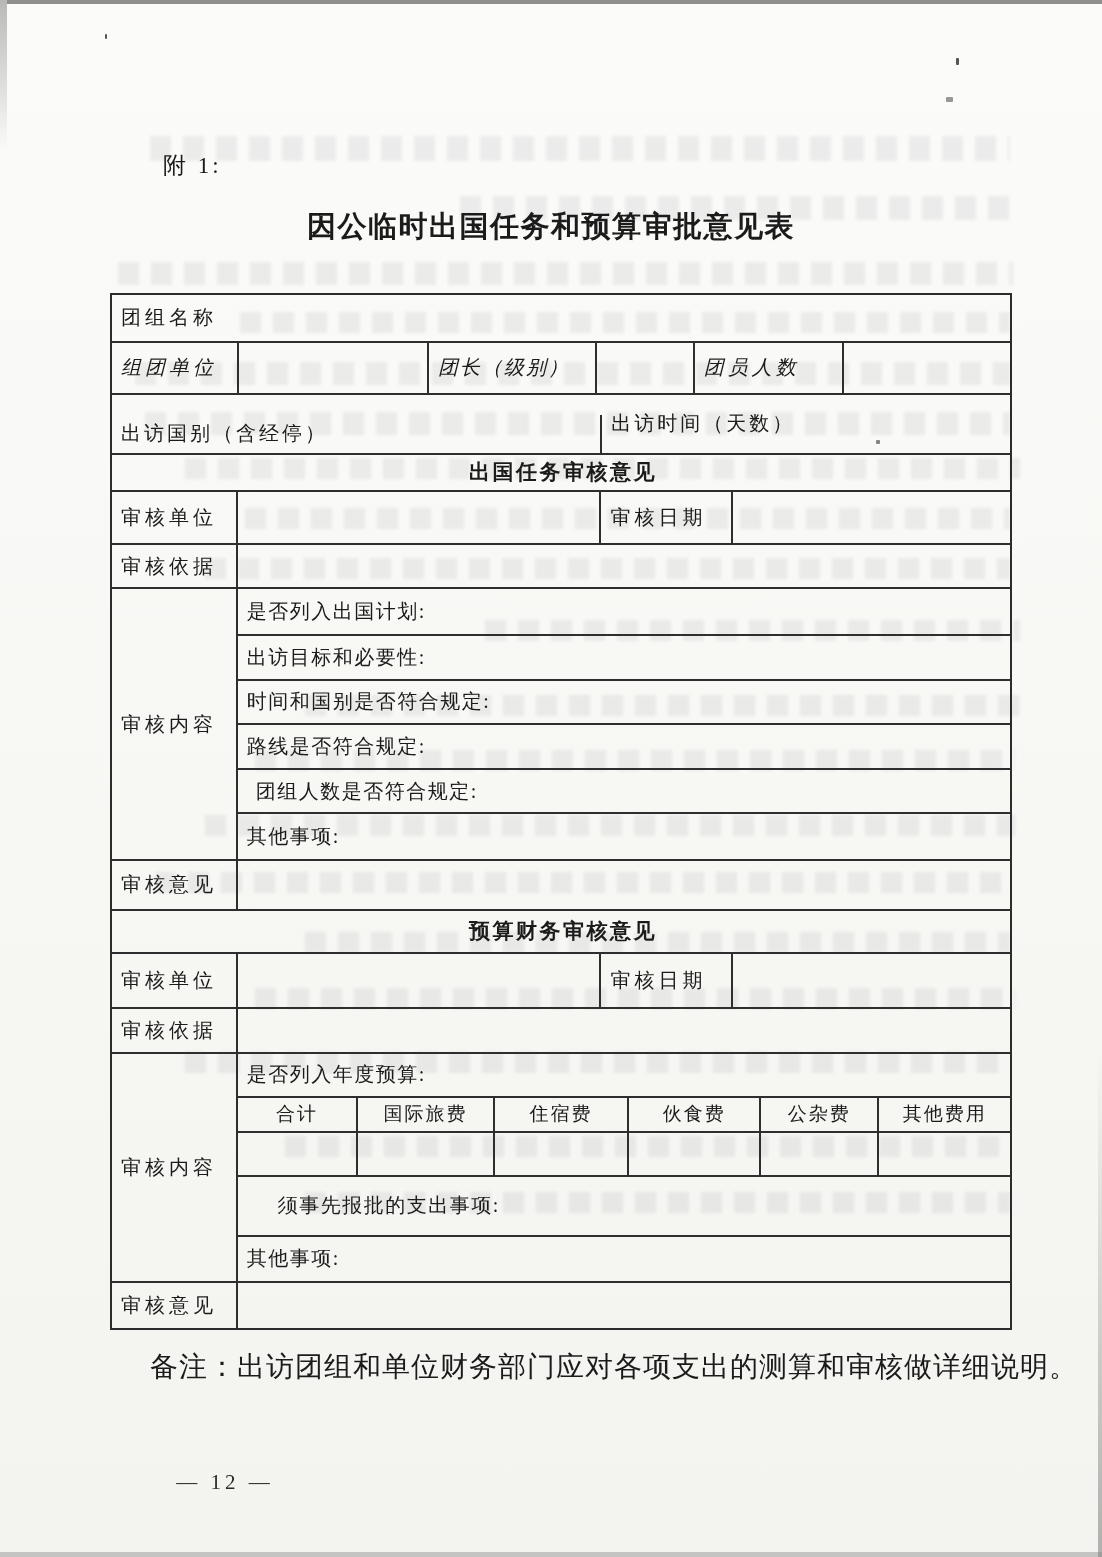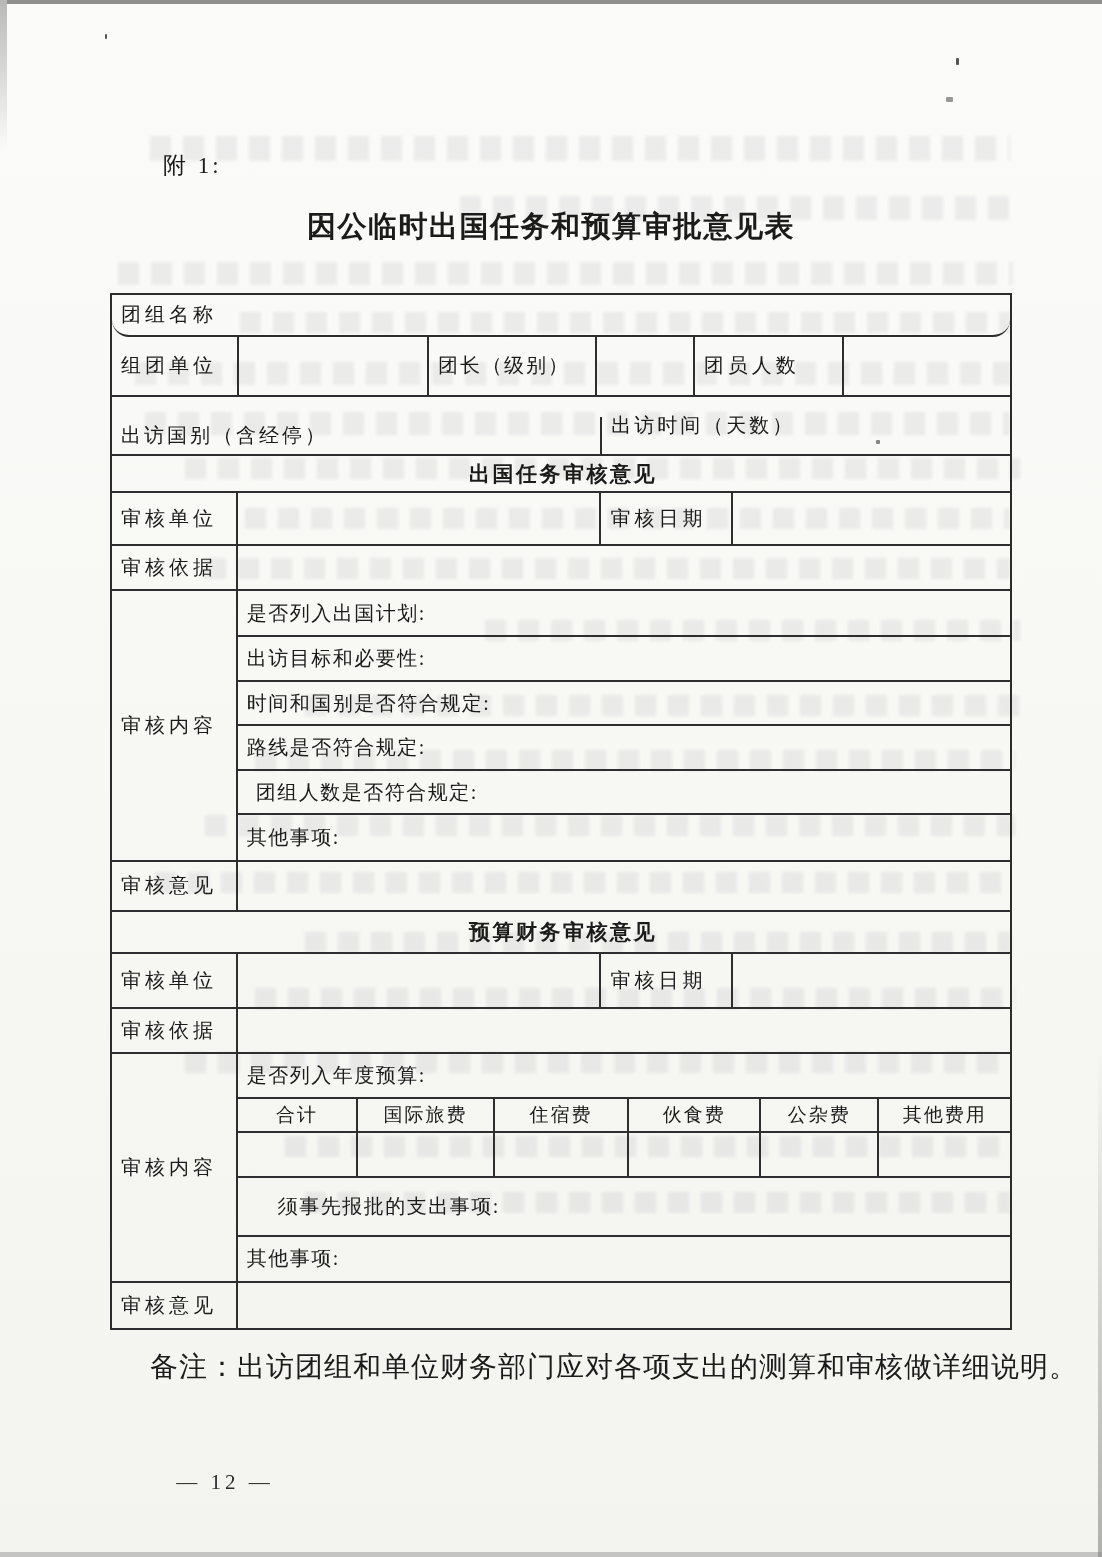--- a/index.html
+++ b/index.html
@@ -88,28 +88,28 @@
   <div class="ghost" style="left:255px;top:988px;width:760px;height:21px;"></div>
   <div class="ghost" style="left:185px;top:1052px;width:825px;height:21px;"></div>
   <div class="ghost" style="left:285px;top:1136px;width:725px;height:21px;"></div>
   <div class="ghost" style="left:305px;top:1192px;width:705px;height:21px;"></div>
 
   <div class="attachment">附 1:</div>
   <div class="title">因公临时出国任务和预算审批意见表</div>
 
   <div class="tbl">
 
-    <div class="row" style="height:42px;border-radius:17px;">
+    <div class="row" style="height:48px;">
       <div class="cell" style="width:100%;">
         <span>团组名称</span>
         <span></span>
       </div>
     </div>
 
-    <div class="row" style="height:60px;">
+    <div class="row" style="height:52px;font-style:italic;">
       <div class="cell" style="width:14.1%;">组团单位</div>
       <div class="cell blank" style="width:21.2%;"></div>
       <div class="cell" style="width:18.7%;letter-spacing:2px;">团长（级别）</div>
       <div class="cell blank" style="width:10.9%;"></div>
       <div class="cell" style="width:16.6%;">团员人数</div>
       <div class="cell blank" style="width:18.5%;"></div>
     </div>
 
     <div class="row" style="height:60px;">
       <div class="cell" style="width:54.6%;letter-spacing:3px;margin-top:20px;">

